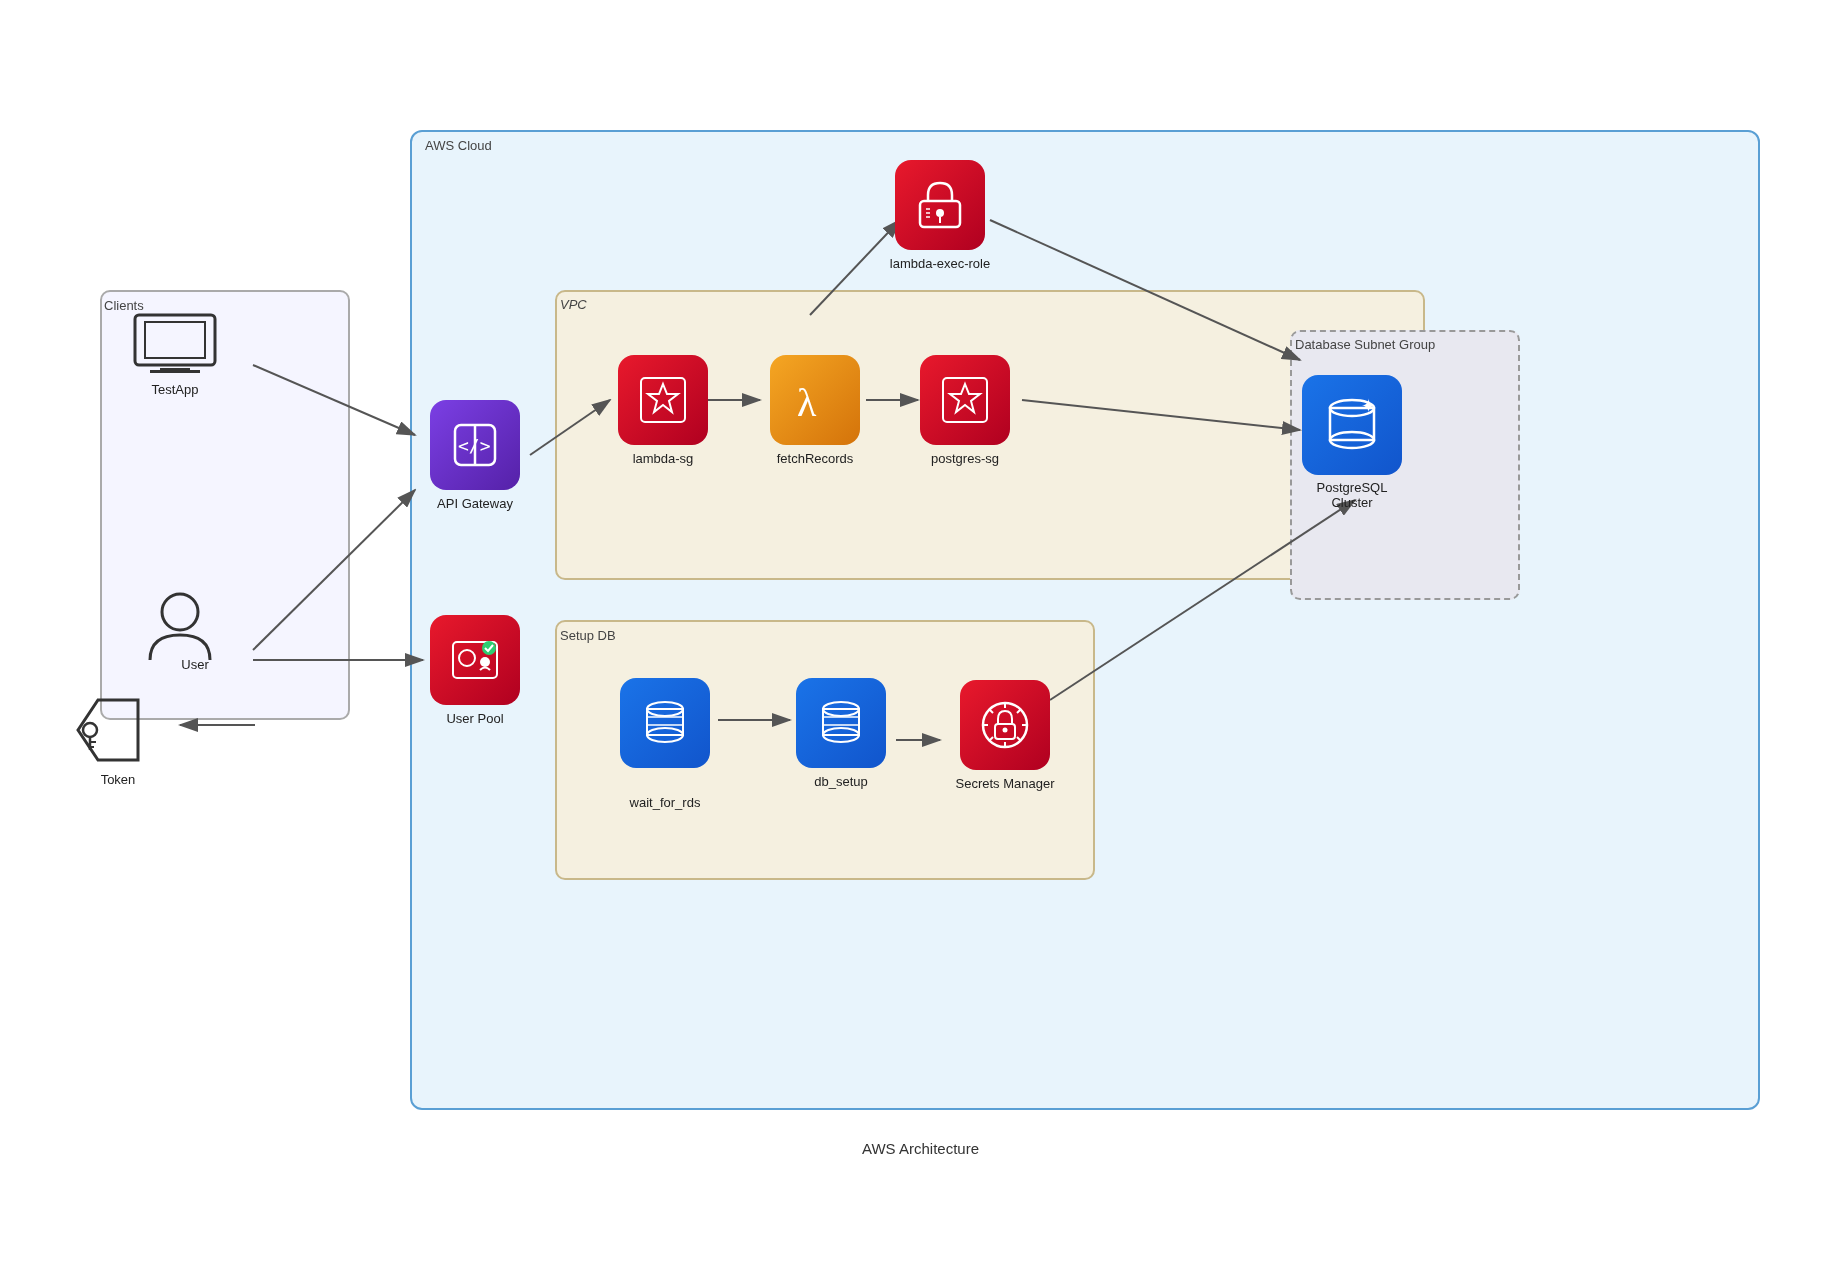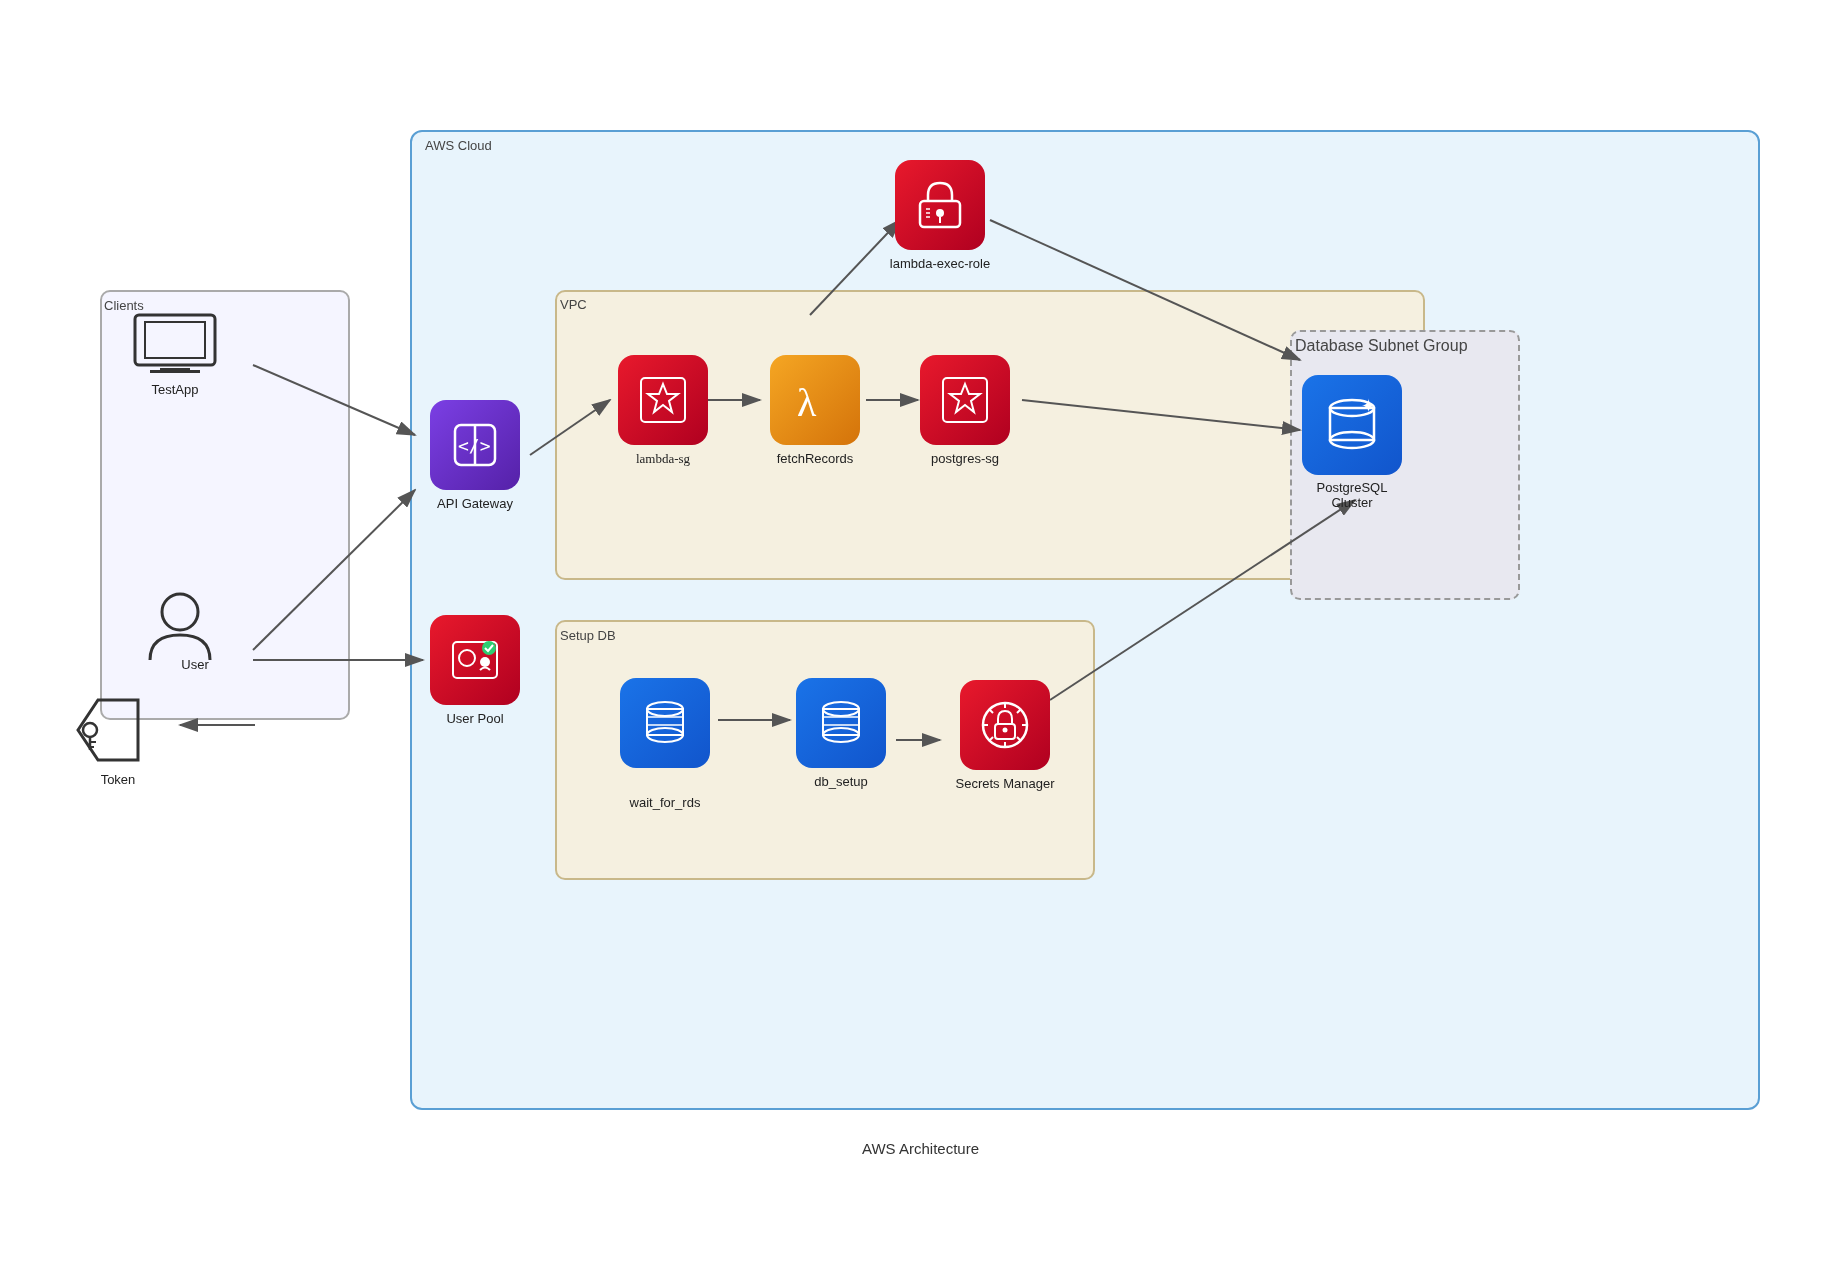--- a/index.html
+++ b/index.html
@@ -64,20 +64,21 @@
       width: 870px; height: 290px;
       border: 2px solid #c8b88a;
       border-radius: 10px;
       background: #f5f0e0;
     }
     .vpc-label {
       position: absolute;
       left: 560px; top: 297px;
       font-size: 13px;
       color: #444;
+      font-style: italic;
     }
     
     .setup-db-box {
       position: absolute;
       left: 555px; top: 620px;
       width: 540px; height: 260px;
       border: 2px solid #c8b88a;
       border-radius: 10px;
       background: #f5f0e0;
     }
@@ -92,21 +93,21 @@
       position: absolute;
       left: 1290px; top: 330px;
       width: 230px; height: 270px;
       border: 2px dashed #999;
       border-radius: 10px;
       background: #e8e8f0;
     }
     .db-subnet-label {
       position: absolute;
       left: 1295px; top: 337px;
-      font-size: 16px;
+      font-size: 13px;
       color: #444;
     }
     
     .icon-box {
       position: absolute;
       width: 90px; height: 90px;
       border-radius: 16px;
       display: flex;
       align-items: center;
       justify-content: center;
@@ -259,21 +260,21 @@
     <div class="node-label" style="left:-10px; top:96px;">User Pool</div>
   </div>
 
   <div style="position:absolute; left:618px; top:355px; text-align:center;">
     <div class="icon-box icon-red">
       <svg class="icon-svg" viewBox="0 0 56 56" fill="none">
         <rect x="6" y="6" width="44" height="44" rx="4" fill="none" stroke="white" stroke-width="2"></rect>
         <polygon points="28,12 32,22 43,22 34,29 37,40 28,33 19,40 22,29 13,22 24,22" fill="none" stroke="white" stroke-width="2"></polygon>
       </svg>
     </div>
-    <div class="node-label" style="left:-10px; top:96px;font-family:Liberation Serif, serif;">lambda-sg</div>
+    <div class="node-label" style="left:-10px; top:96px;">lambda-sg</div>
   </div>
 
   <div style="position:absolute; left:770px; top:355px; text-align:center;">
     <div class="icon-box icon-orange">
       <svg class="icon-svg" viewBox="0 0 56 56" fill="none">
         <text x="10" y="44" font-size="40" fill="white" font-family="serif">λ</text>
       </svg>
     </div>
     <div class="node-label" style="left:-10px; top:96px;">fetchRecords</div>
   </div>

